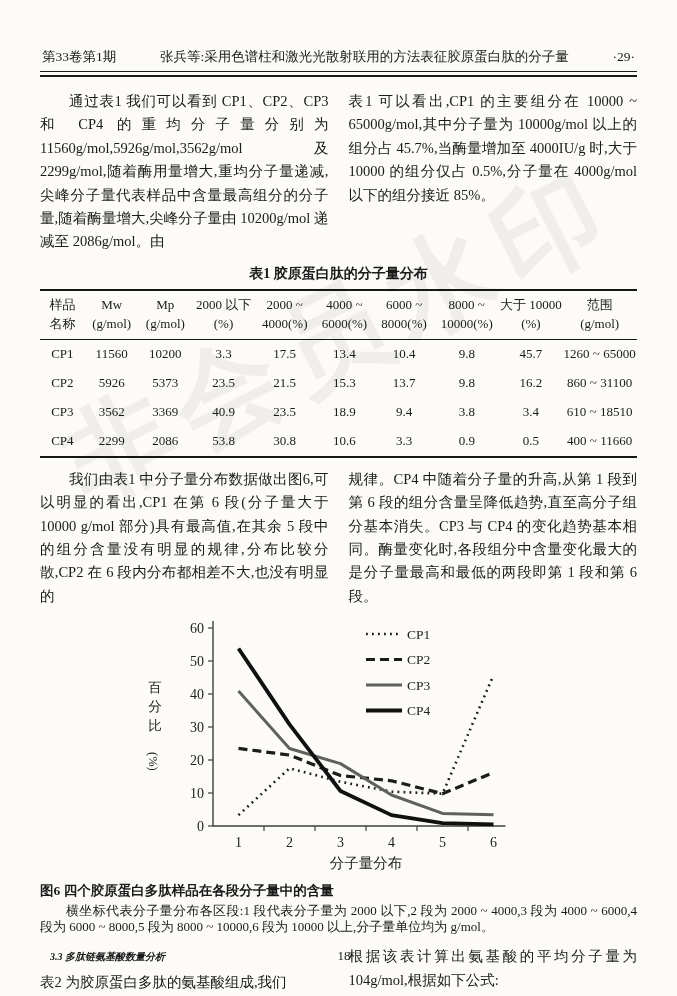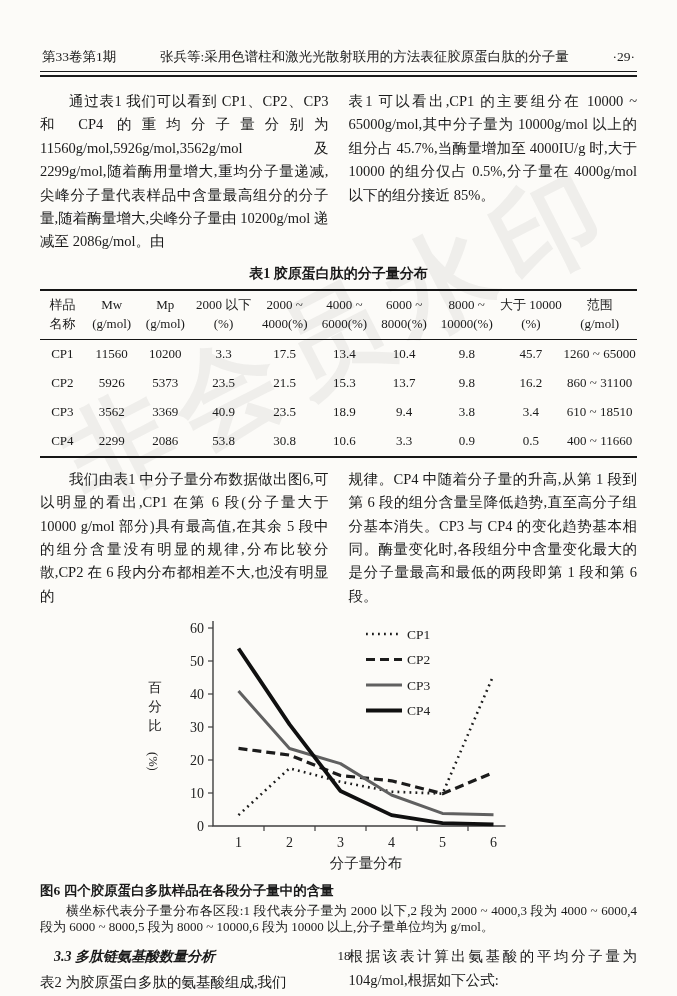--- a/index.html
+++ b/index.html
@@ -41,21 +41,21 @@
   .t1 th:nth-child(7){width:10%} .t1 th:nth-child(8){width:11%}
   .t1 th:nth-child(9){width:10.5%} .t1 th:nth-child(10){width:12.5%}
 
   .figure { width:400px; margin:8px auto 0; }
   .figure svg { display:block; font-family:inherit; }
 
   .fig-caption { text-align:left; font-weight:bold; font-size:13.5px; margin-top:8px; }
   .fig-note { font-size:13px; line-height:16px; text-align:justify; text-indent:2em; margin-top:3px; }
 
   .section { margin-top:10px; }
-  .sec-head { font-weight:bold; font-style:italic; font-size:14px; text-indent:1em; margin-bottom:2px; }
+  .sec-head { font-weight:bold; font-style:italic; font-size:10px; text-indent:1em; margin-bottom:2px; }
 
   .pagenum { position:absolute; left:11px; right:0; bottom:32px; text-align:center; font-size:13px; z-index:1; }
 </style>
 </head>
 <body>
 
 <div class="wm">非会员水印</div>
 
 <div class="content">
 

